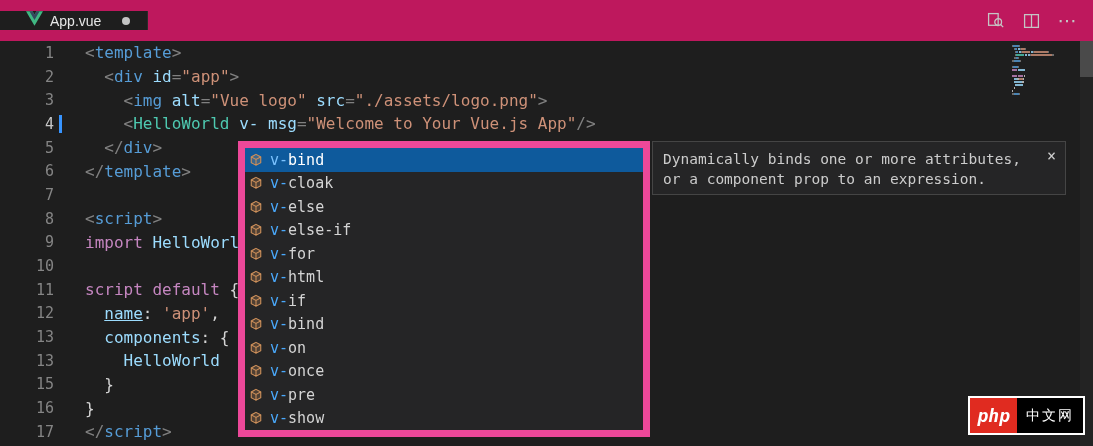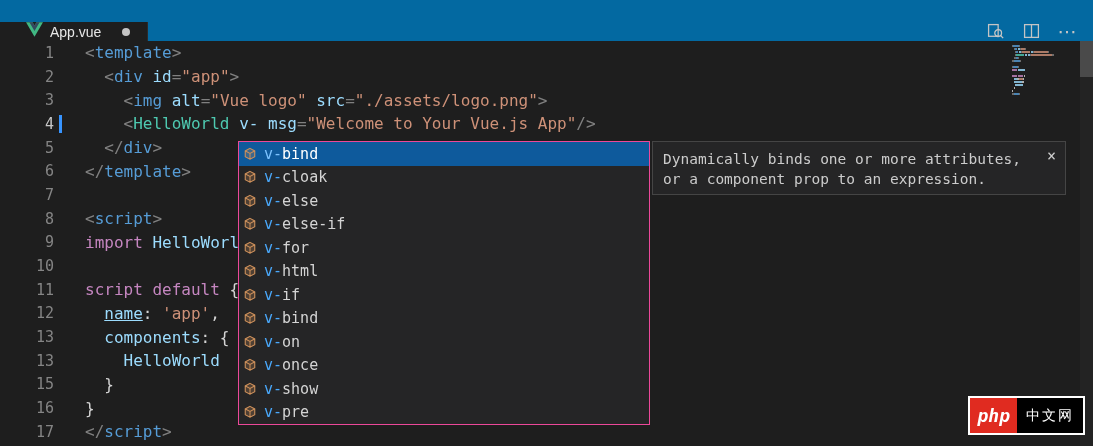--- a/index.html
+++ b/index.html
@@ -1,40 +1,40 @@
 <!DOCTYPE html>
 <html><head>
 <meta charset="utf-8">
 <style>
   * { margin:0; padding:0; box-sizing:border-box; }
   html,body { width:1093px; height:446px; overflow:hidden; }
   body { background:#1e1e1e; font-family:"Liberation Sans", sans-serif; position:relative; }
 
   
-  .tabbar { height:41px; background:#0369a1; display:flex; align-items:flex-end; }
+  .tabbar { height:41px; background:#be185d; display:flex; align-items:center; }
   .tab { width:148px; background:#1e1e1e; display:flex; align-items:center;
          padding-left:26px; gap:7px; border-right:1px solid #2b2b2b; cursor:pointer; }
   .tab-title { color:#e7e7e7; font-size:14px; }
   .dot { width:8px; height:8px; border-radius:50%; background:#c4c4c4; margin-left:14px; flex:none; }
   .tab-actions { margin-left:auto; display:flex; align-items:center; gap:16px; padding-right:16px; color:#c5c5c5; }
   .tab-actions .icon { display:flex; align-items:center; justify-content:center; width:20px; height:20px; cursor:pointer; }
   .ellipsis { font-size:19px; color:#c5c5c5; line-height:1; }
 
   
   .editor { position:absolute; top:41px; left:0; right:0; bottom:0;
             font-family:"DejaVu Sans Mono","Liberation Mono",monospace; font-size:16px; }
   .line { height:23.7px; display:flex; align-items:center; white-space:pre; position:relative; }
   .ln { width:54px; text-align:right; color:#858585; font-size:15px; flex:none; }
   .ln.cur { color:#c6c6c6; }
   .cursor-bar { position:absolute; left:59px; top:3px; width:3px; height:18px; background:#3794ff; }
   .code { margin-left:31px; }
 
   
   .suggest { position:absolute; left:238px; top:100px; width:412px; background:#252526;
-             border:1px solid #ec4899; z-index:5; }
+             border:7px solid #ec4899; z-index:5; }
   .s-row { height:23.5px; display:flex; align-items:center; gap:6px; padding-left:4px;
            color:#d4d4d4; font-size:15px; cursor:pointer;
            font-family:"DejaVu Sans Mono","Liberation Mono",monospace; }
   .s-row.sel { background:#0e5a9c; color:#ffffff; }
   .s-icon { display:flex; align-items:center; width:15px; flex:none; }
   .s-match { color:#4aa9fc; }
   .s-row.sel .s-match { color:#7cc3ff; }
 
   
   .docpop { position:absolute; left:652px; top:100px; width:414px; height:54px;
@@ -308,30 +308,30 @@
           </span>
           <span><span class="s-match">v-</span><span>once</span></span>
         </div>
         <div class="s-row">
           <span class="s-icon">
             <svg width="14" height="14" viewBox="0 0 16 16">
               <path fill="#cc8f5a" opacity=".25" d="M8 1l6 3.2v6.9L8 14.8 2 11.1V4.2z"></path>
               <path fill="none" stroke="#cc8f5a" stroke-width="1.2" d="M8 1.6l5.4 2.9v6.6L8 14 2.6 11.1V4.5zM2.8 4.6L8 7.4l5.2-2.8M8 7.4V14"></path>
             </svg>
           </span>
+          <span><span class="s-match">v-</span><span>pre</span></span>
+        </div>
+        <div class="s-row">
+          <span class="s-icon">
+            <svg width="14" height="14" viewBox="0 0 16 16">
+              <path fill="#cc8f5a" opacity=".25" d="M8 1l6 3.2v6.9L8 14.8 2 11.1V4.2z"></path>
+              <path fill="none" stroke="#cc8f5a" stroke-width="1.2" d="M8 1.6l5.4 2.9v6.6L8 14 2.6 11.1V4.5zM2.8 4.6L8 7.4l5.2-2.8M8 7.4V14"></path>
+            </svg>
+          </span>
           <span><span class="s-match">v-</span><span>show</span></span>
-        </div>
-        <div class="s-row">
-          <span class="s-icon">
-            <svg width="14" height="14" viewBox="0 0 16 16">
-              <path fill="#cc8f5a" opacity=".25" d="M8 1l6 3.2v6.9L8 14.8 2 11.1V4.2z"></path>
-              <path fill="none" stroke="#cc8f5a" stroke-width="1.2" d="M8 1.6l5.4 2.9v6.6L8 14 2.6 11.1V4.5zM2.8 4.6L8 7.4l5.2-2.8M8 7.4V14"></path>
-            </svg>
-          </span>
-          <span><span class="s-match">v-</span><span>pre</span></span>
         </div>
       </div>
   </div>
 
   <div class="docpop">
     <span>Dynamically binds one or more attributes, or a component prop to an expression.</span>
     <span class="doc-close">×</span>
   </div>
 
   <div class="wm">

